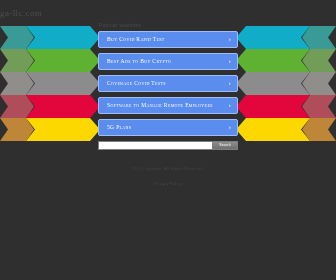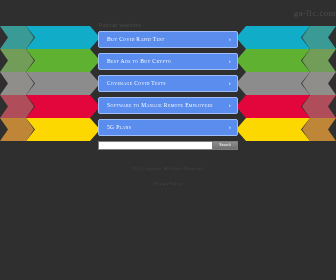--- a/index.html
+++ b/index.html
@@ -57,21 +57,21 @@
     height: 23px;
     clip-path: polygon(0 0, 64px 0, 74px 50%, 64px 100%, 0 100%, 9px 50%);
   }
 
   
   .domain-title {
     position: absolute;
     top: 8px;
     left: 0;
     width: 336px;
-    text-align: right;
+    text-align: left;
     font-size: 9px;
     letter-spacing: .4px;
     color: #4e4e4e;
     font-family: "Liberation Serif", serif;
   }
   .popular-label {
     position: absolute;
     top: 22px;
     left: 99px;
     font-size: 5px;

